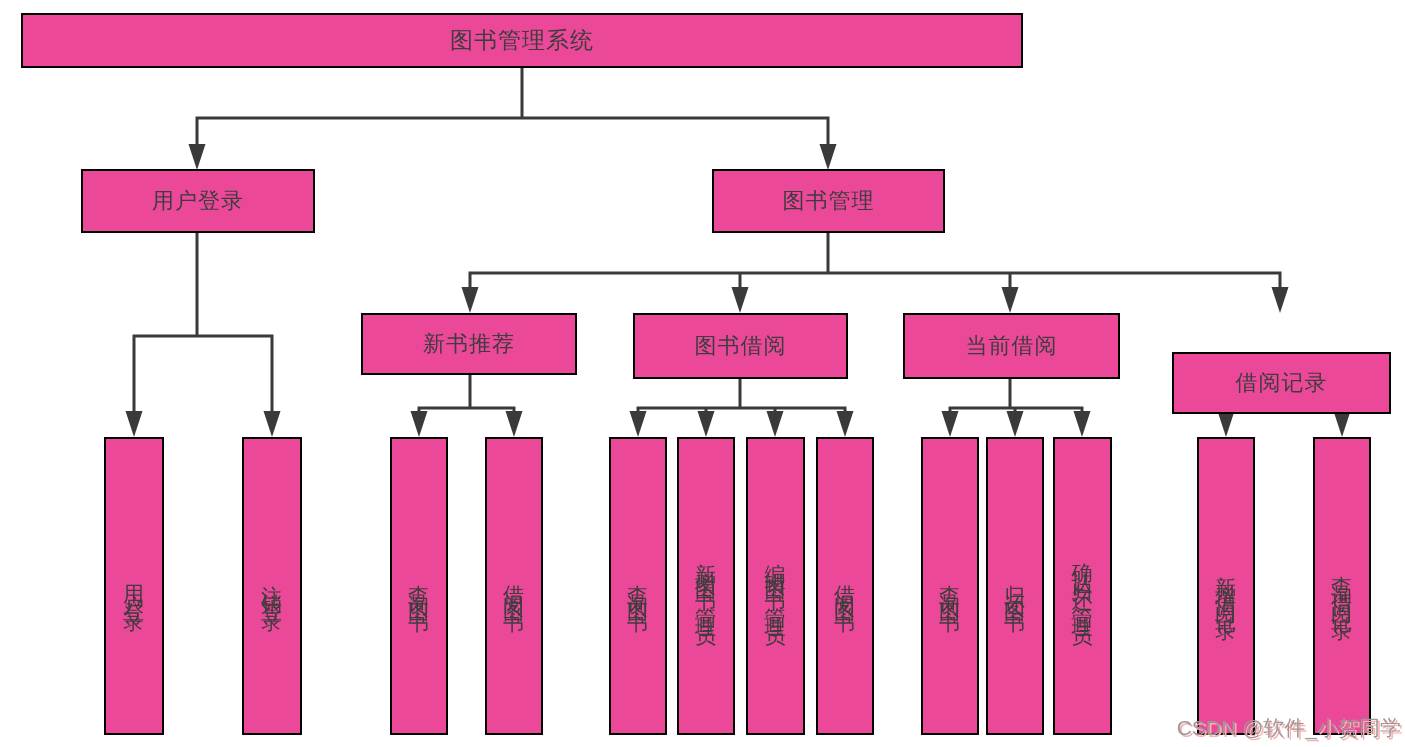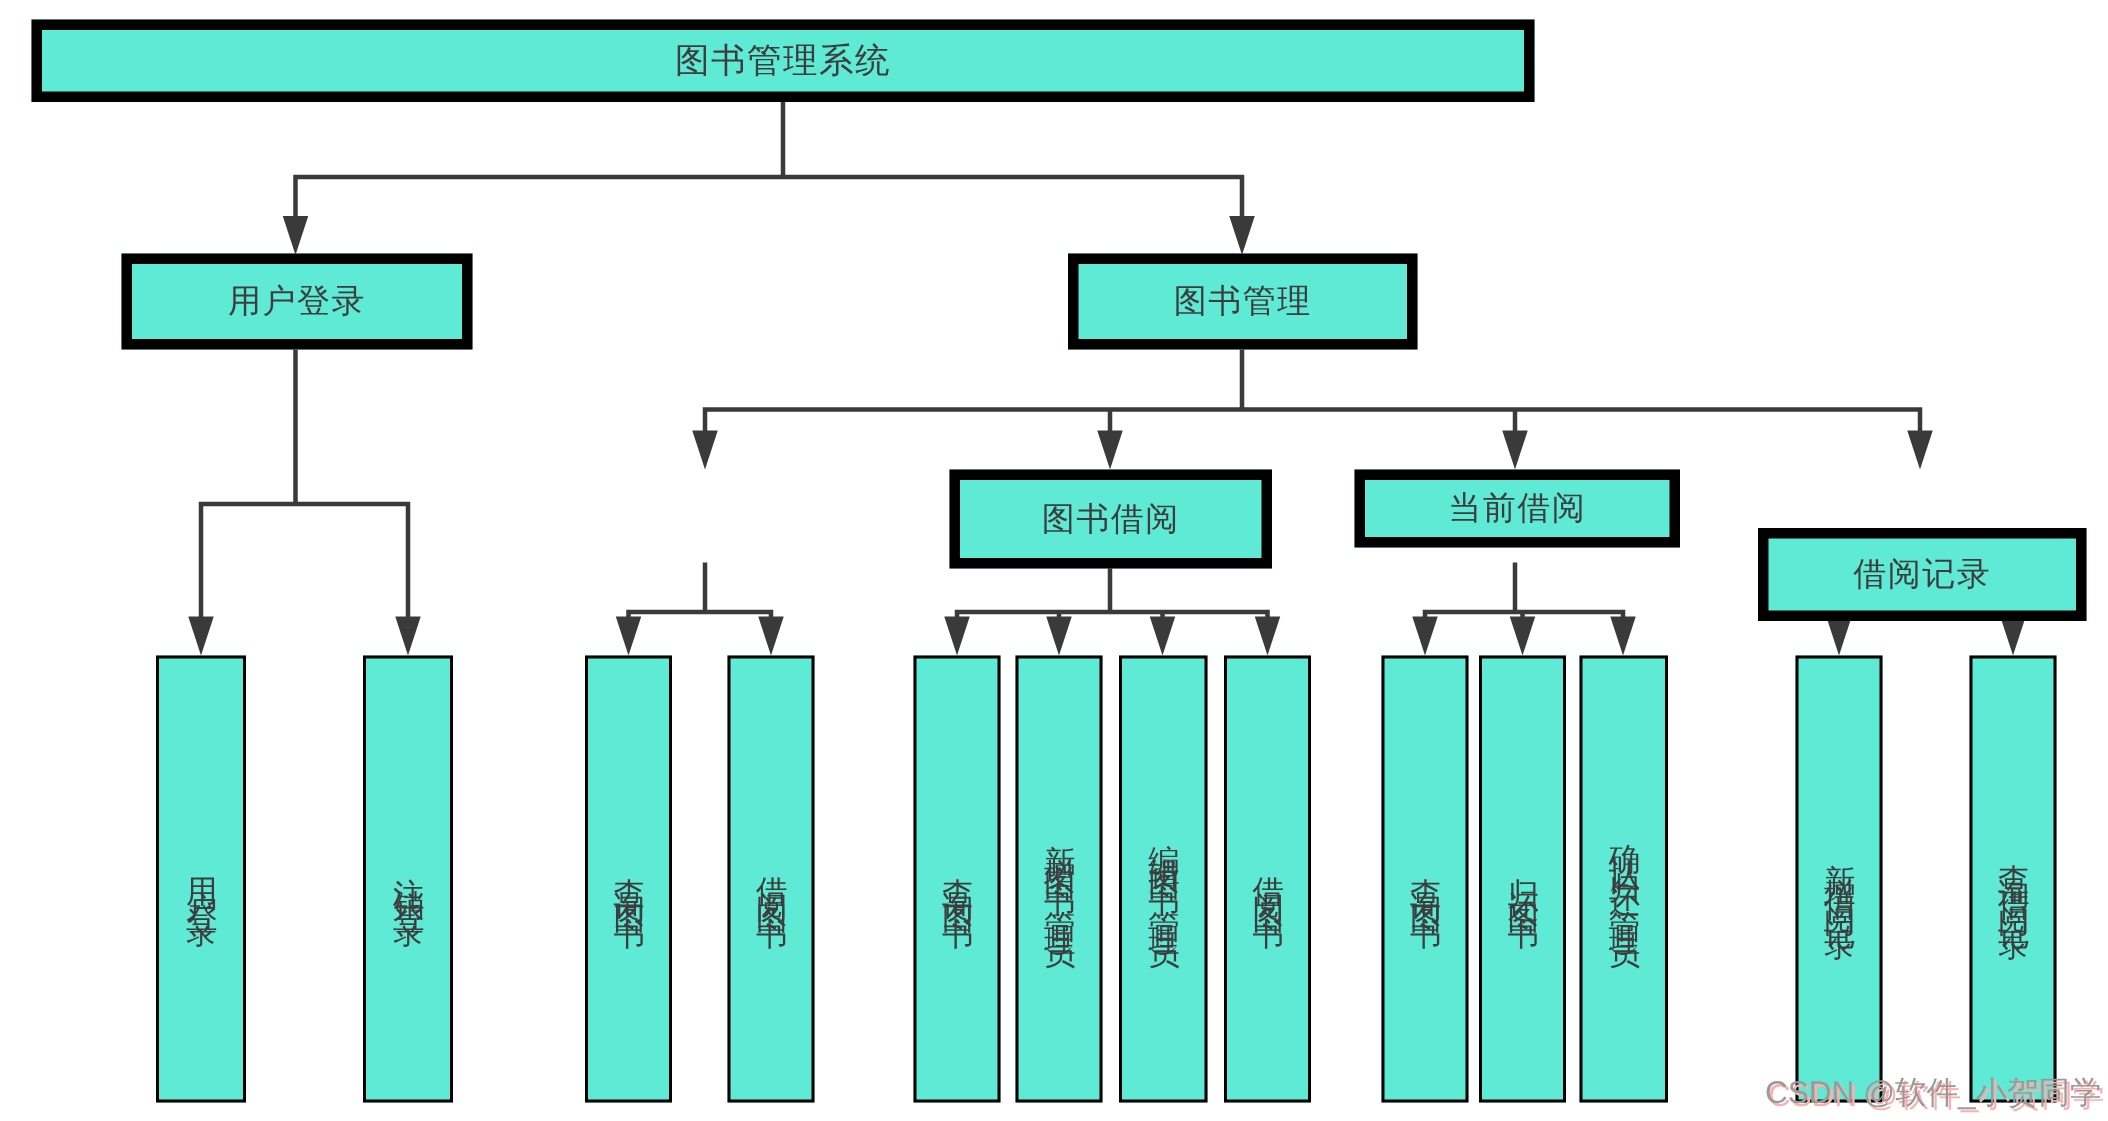--- a/index.html
+++ b/index.html
@@ -10,22 +10,22 @@
     overflow:hidden;
     font-family:"Liberation Sans","DejaVu Sans",sans-serif;
   }
   #connectors{
     position:absolute;left:0;top:0;width:1405px;height:747px;
     z-index:1;
   }
   .node{
     position:absolute;
     box-sizing:border-box;
-    background:#5eead4;
-    border:7px solid #000000;
+    background:#ec4899;
+    border:2px solid #000000;
     display:flex;
     align-items:center;
     justify-content:center;
     z-index:2;
     color:#3d3d3d;
   }
   .node .hlabel{
     font-size:22px;
     letter-spacing:1px;
     white-space:nowrap;
@@ -95,24 +95,27 @@
     <span class="hlabel">图书管理系统</span>
   </div>
 
   <div class="node" style="left:81px;top:169px;width:234px;height:64px;">
     <span class="hlabel">用户登录</span>
   </div>
   <div class="node" style="left:712px;top:169px;width:233px;height:64px;font-family:Liberation Mono, monospace;">
     <span class="hlabel">图书管理</span>
   </div>
 
+  <div class="node" style="left:361px;top:313px;width:216px;height:62px;">
+    <span class="hlabel">新书推荐</span>
+  </div>
   <div class="node" style="left:633px;top:313px;width:215px;height:66px;">
     <span class="hlabel">图书借阅</span>
   </div>
-  <div class="node" style="left:903px;top:313px;width:217px;height:52px;">
+  <div class="node" style="left:903px;top:313px;width:217px;height:66px;">
     <span class="hlabel">当前借阅</span>
   </div>
   <div class="node" style="left:1172px;top:313px;width:219px;height:62px;margin-top:39px;">
     <span class="hlabel">借阅记录</span>
   </div>
 
   <div class="node leaf" style="left:104px;top:437px;width:60px;height:298px;">
     <span class="vlabel">用户登录</span>
   </div>
   <div class="node leaf" style="left:242px;top:437px;width:60px;height:298px;">

